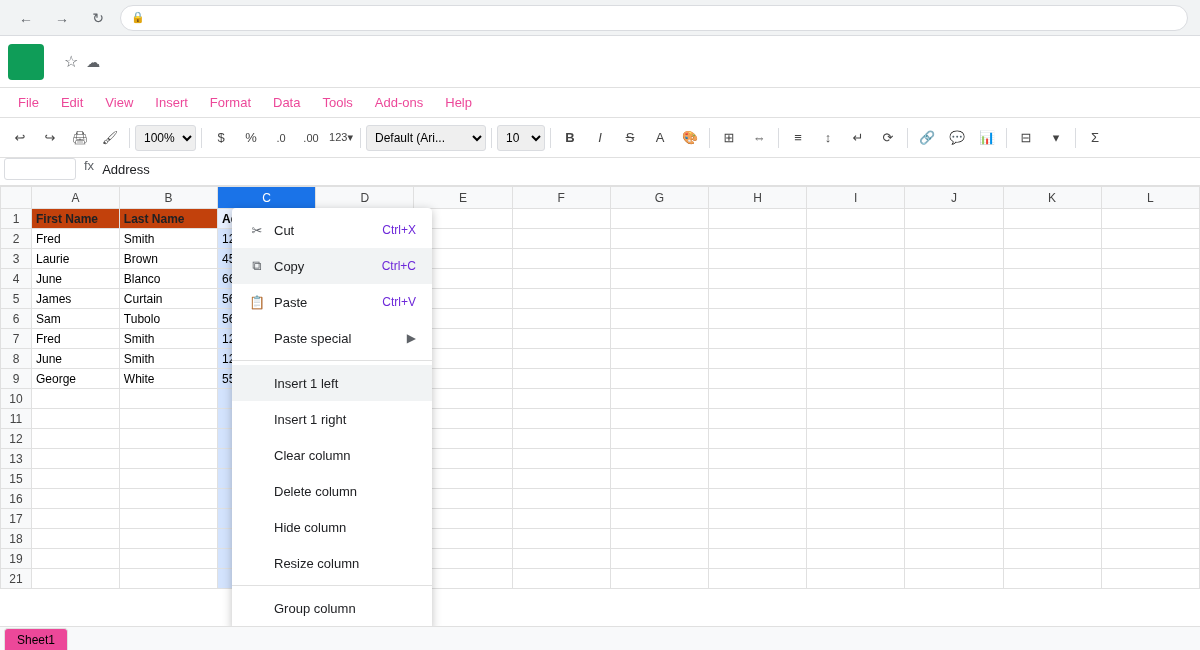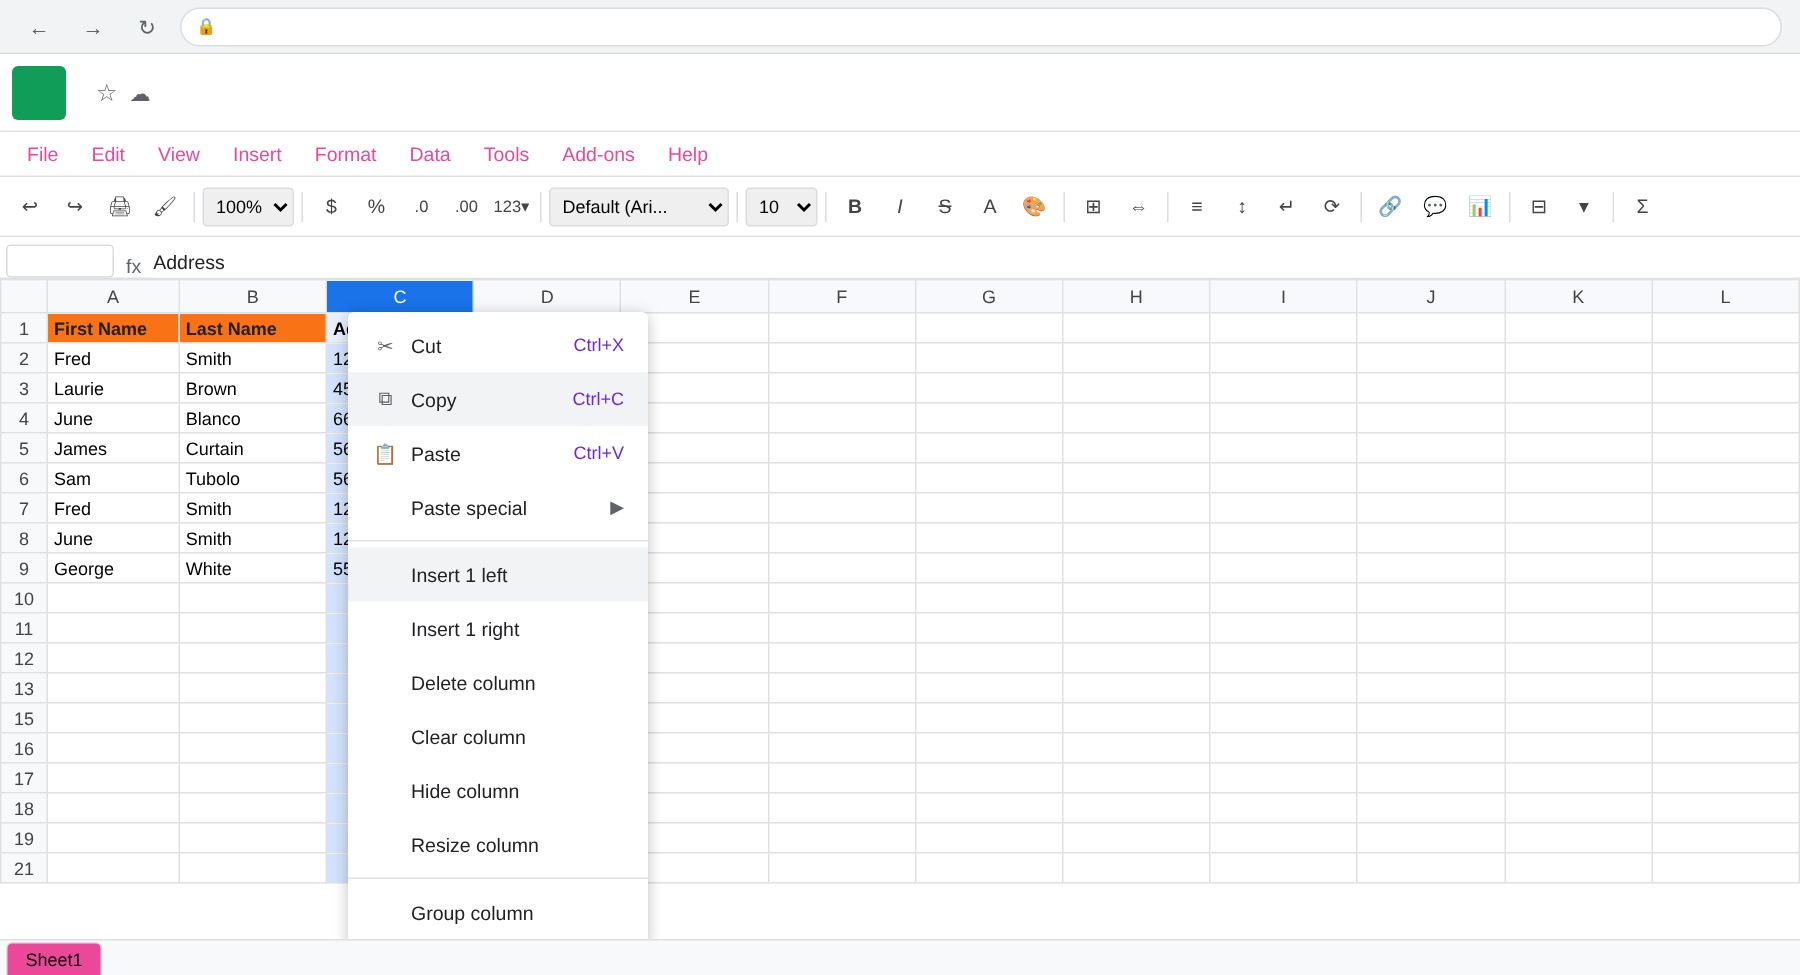--- a/index.html
+++ b/index.html
@@ -107,21 +107,21 @@
       height: 26px; border: 1px solid #dadce0; border-radius: 3px;
       padding: 0 4px; font-size: 12px; width: 48px; cursor: pointer;
     }
     .bold-btn { font-weight: bold; }
     .italic-btn { font-style: italic; }
 
     
     .formula-bar {
       height: 28px;
       display: flex;
-      align-items: flex-end;
+      align-items: flex-start;
       border-bottom: 1px solid #e0e0e0;
       padding: 0 4px;
       gap: 4px;
     }
     .cell-ref-box {
       width: 72px; height: 22px;
       border: 1px solid #dadce0;
       border-radius: 3px;
       display: flex; align-items: center;
       padding: 0 6px; font-size: 12px; color: #202124;
@@ -183,21 +183,21 @@
       color: #444;
       font-weight: 400;
       width: 30px;
     }
 
     
     table.sheet td.data-cell {
       background: #fff;
     }
     table.sheet td.header-cell {
-      background: #f97316;
+      background: #c2410c;
       font-weight: bold;
       color: #202124;
     }
     table.sheet td.col-selected-cell {
       background: #d3e3fd;
     }
     table.sheet td.col-selected-header {
       background: #e8f0fe;
       font-weight: bold;
     }
@@ -730,25 +730,25 @@
       <div class="ctx-item highlighted">
         <span class="ctx-icon"></span>
         <span>Insert 1 left</span>
       </div>
       <div class="ctx-item">
         <span class="ctx-icon"></span>
         <span>Insert 1 right</span>
       </div>
       <div class="ctx-item">
         <span class="ctx-icon"></span>
-        <span>Delete column</span>
+        <span>Clear column</span>
       </div>
       <div class="ctx-item">
         <span class="ctx-icon"></span>
-        <span>Clear column</span>
+        <span>Delete column</span>
       </div>
       <div class="ctx-item">
         <span class="ctx-icon"></span>
         <span>Hide column</span>
       </div>
       <div class="ctx-item">
         <span class="ctx-icon"></span>
         <span>Resize column</span>
       </div>
       <div class="ctx-separator"></div>

